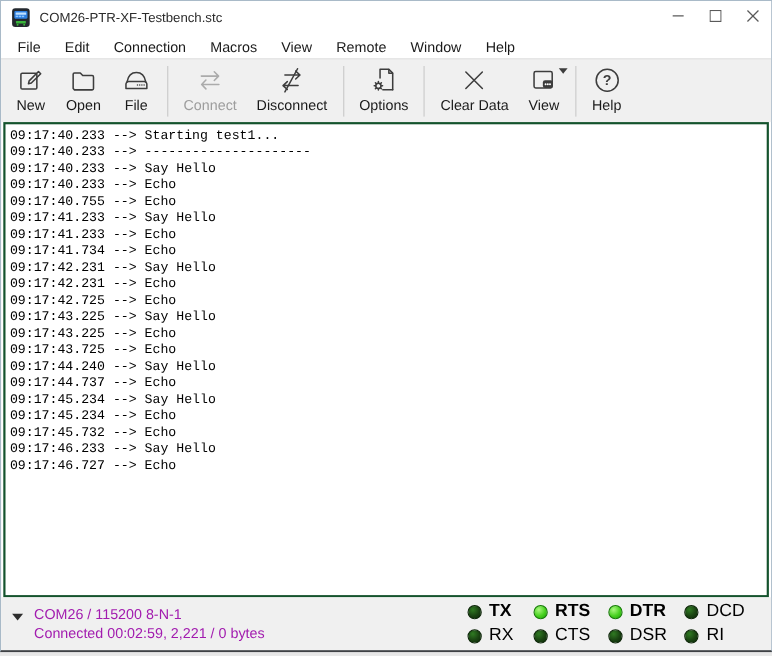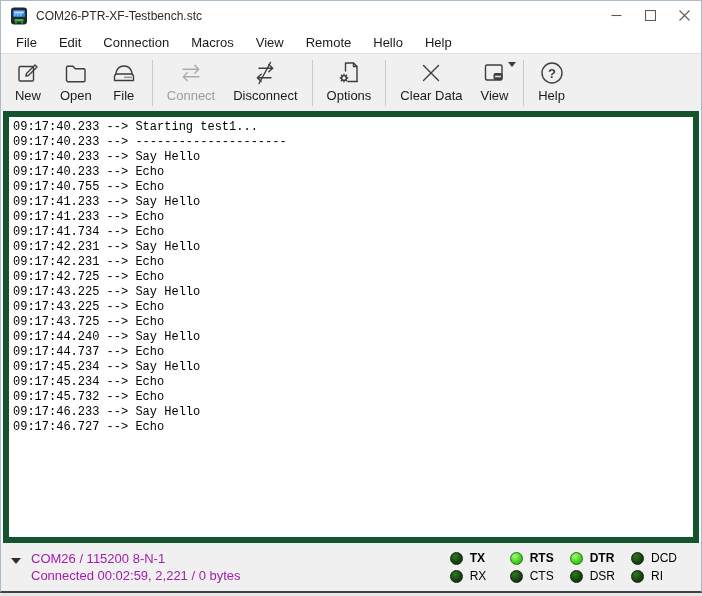--- a/index.html
+++ b/index.html
@@ -40,41 +40,41 @@
   .tb-btn.disabled svg { stroke:#ababab; }
   .tb-sep { width:1px; height:46px; background:#c9c9c9; margin:0 5px; flex:0 0 auto; }
   .dropdown-caret {
     position:absolute; top:3px; right:-7px; width:0; height:0;
     border-left:4px solid transparent; border-right:4px solid transparent; border-top:5px solid #3d3d3d;
   }
 
   
   .log-area {
     flex:1 1 auto; margin:0 2px; background:#ffffff;
-    border:6px solid #14532d; overflow:hidden;
+    border:2px solid #14532d; overflow:hidden;
     font-family:"Liberation Mono", monospace; font-size:12px; color:#000000;
     padding:3px 0 0 4px;
   }
   .log-line { height:15px; line-height:15px; white-space:pre; }
 
   
   .statusbar { height:48px; background:#f0f0f0; display:flex; align-items:center; padding:0 10px 0 8px; flex:0 0 auto; }
   .status-expand { width:0; height:0; border-left:5px solid transparent; border-right:5px solid transparent; border-top:6px solid #2e2e2e; margin:0 10px 12px 2px; }
   .status-texts { display:flex; flex-direction:column; justify-content:center; }
   .status-line { font-size:13px; color:#a21caf; line-height:17px; white-space:nowrap; }
 
   .led-grid {
     margin-left:auto; margin-right:14px;
     display:grid; grid-template-columns:repeat(4, auto); column-gap:16px; row-gap:4px;
   }
   .led-cell { display:flex; align-items:center; min-width:44px; }
   .led { width:13px; height:13px; border-radius:50%; margin-right:7px; flex:0 0 auto; }
   .led.off { background: radial-gradient(circle at 35% 30%, #2f7a22 0%, var(--led-off,#1a4312) 55%, #0c2a08 100%); border:1px solid #0b2407; }
   .led.on  { background: radial-gradient(circle at 35% 30%, #a9f87f 0%, var(--led-on,#47d11f) 55%, #1d9e0b 100%); border:1px solid #157a06; }
-  .led-label { font-size:12px; color:#000;text-align:center; }
+  .led-label { font-size:16px; color:#000;text-align:center; }
   .led-label.bold { font-weight:bold; }
 </style>
 </head>
 <body>
 
 <div class="screen">
   <div class="window">
 
     <div class="titlebar">
       <span class="app-icon">
@@ -117,21 +117,21 @@
       </div>
     </div>
 
     <div class="menubar">
         <div class="menu-item">File</div>
         <div class="menu-item">Edit</div>
         <div class="menu-item">Connection</div>
         <div class="menu-item">Macros</div>
         <div class="menu-item">View</div>
         <div class="menu-item">Remote</div>
-        <div class="menu-item">Hello</div>
+        <div class="menu-item">Window</div>
         <div class="menu-item">Help</div>
       </div>
 
     <div class="toolbar">
         <div class="tb-btn">
           <span class="tb-icon"><svg viewBox="0 0 28 28">
               <rect x="5" y="7.5" width="14.5" height="14.5" rx="1.2"></rect>
               <path d="M12.5 14.5 L21 6 l2 2 L14.5 16.5 l-2.6 0.6 z"></path>
             </svg></span>
           <div class="tb-label">New</div>

